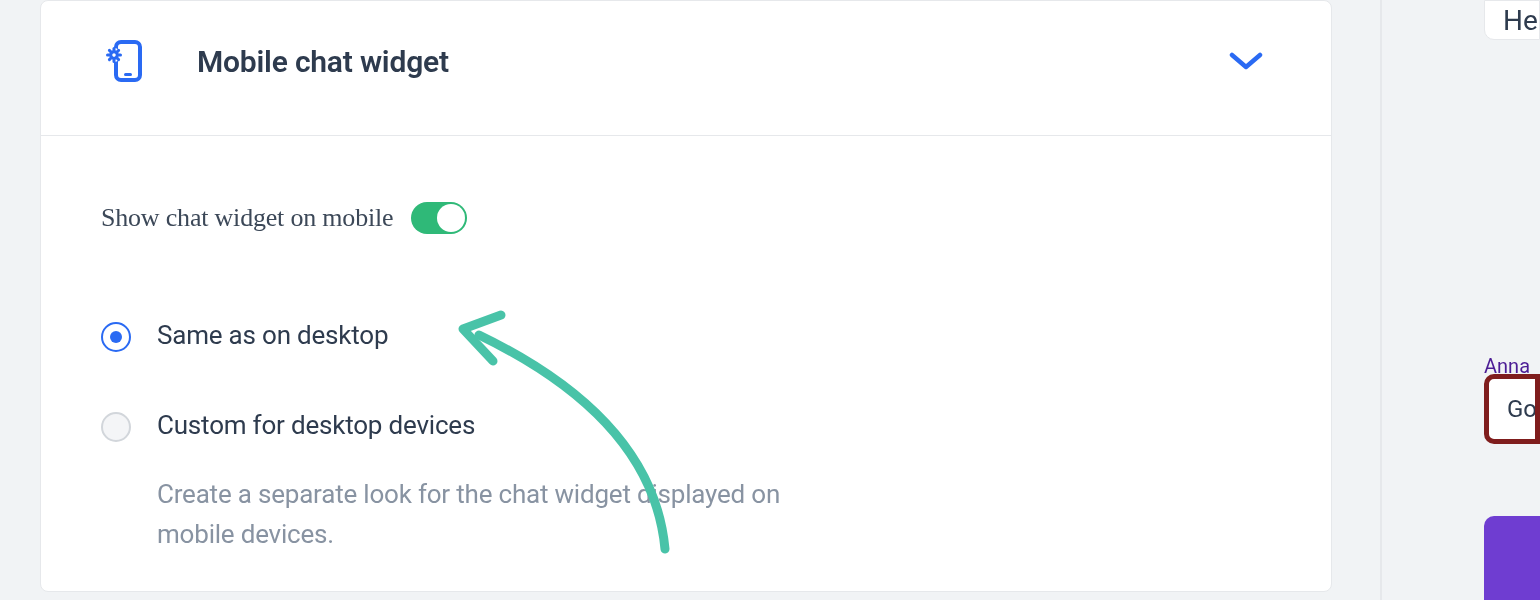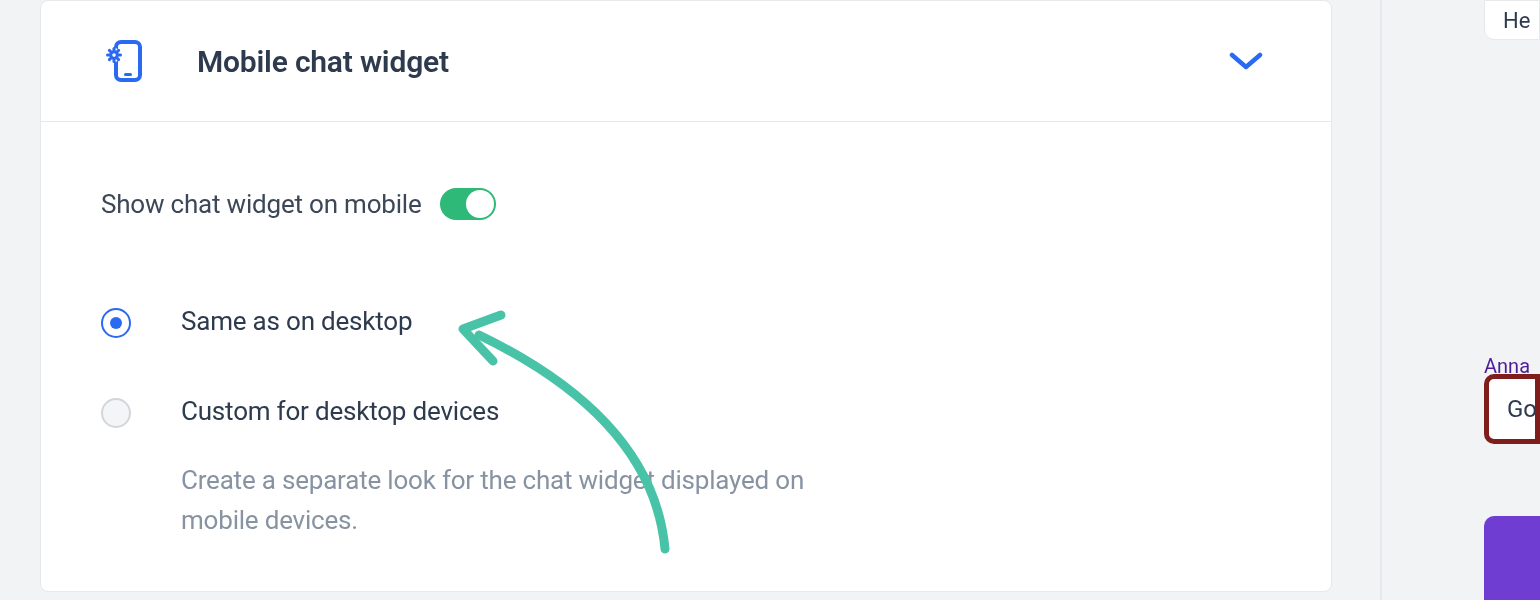--- a/index.html
+++ b/index.html
@@ -21,21 +21,21 @@
       top: 0;
       width: 1292px;
       height: 592px;
       background: #ffffff;
       border: 1px solid #e6e8eb;
       border-radius: 8px;
     }
     .panel-header {
       display: flex;
       align-items: center;
-      padding: 38px 60px 38px 60px;
+      padding: 38px 60px 52px 60px;
       border-bottom: 1px solid #e6e8eb;
     }
     .header-icon {
       width: 44px;
       height: 44px;
       display: flex;
       align-items: center;
       justify-content: center;
       margin-right: 52px;
       flex-shrink: 0;
@@ -60,20 +60,21 @@
     .toggle-row {
       display: flex;
       align-items: center;
       margin-bottom: 86px;
     }
     .toggle-label {
       font-size: 26px;
       color: #3c4858;
       margin-right: 18px;
       letter-spacing: -0.2px;
+      font-family: Liberation Serif, serif;
     }
     .toggle {
       width: 56px;
       height: 32px;
       background: #2fb978;
       border-radius: 16px;
       position: relative;
       cursor: pointer;
     }
     .toggle-knob {
@@ -84,21 +85,20 @@
       height: 28px;
       background: #ffffff;
       border-radius: 50%;
     }
     .radio-group {
     }
     .radio-row {
       display: flex;
       align-items: flex-start;
       margin-bottom: 58px;
-      gap: 24px;
     }
     .radio {
       width: 30px;
       height: 30px;
       border-radius: 50%;
       flex-shrink: 0;
       margin-right: 26px;
       margin-top: 2px;
       cursor: pointer;
       position: relative;
@@ -165,21 +165,21 @@
       top: 0;
       left: 100px;
       right: 0;
       height: 40px;
       background: #ffffff;
       border: 1px solid #e6e8eb;
       border-radius: 0 0 0 10px;
       display: flex;
       align-items: center;
       padding-left: 18px;
-      font-size: 22px;
+      font-size: 28px;
       color: #2e3b4e;
       overflow: hidden;
     }
     .right-label {
       position: absolute;
       top: 354px;
       left: 100px;
       font-size: 20px;
       color: #4c1d95;
     }

